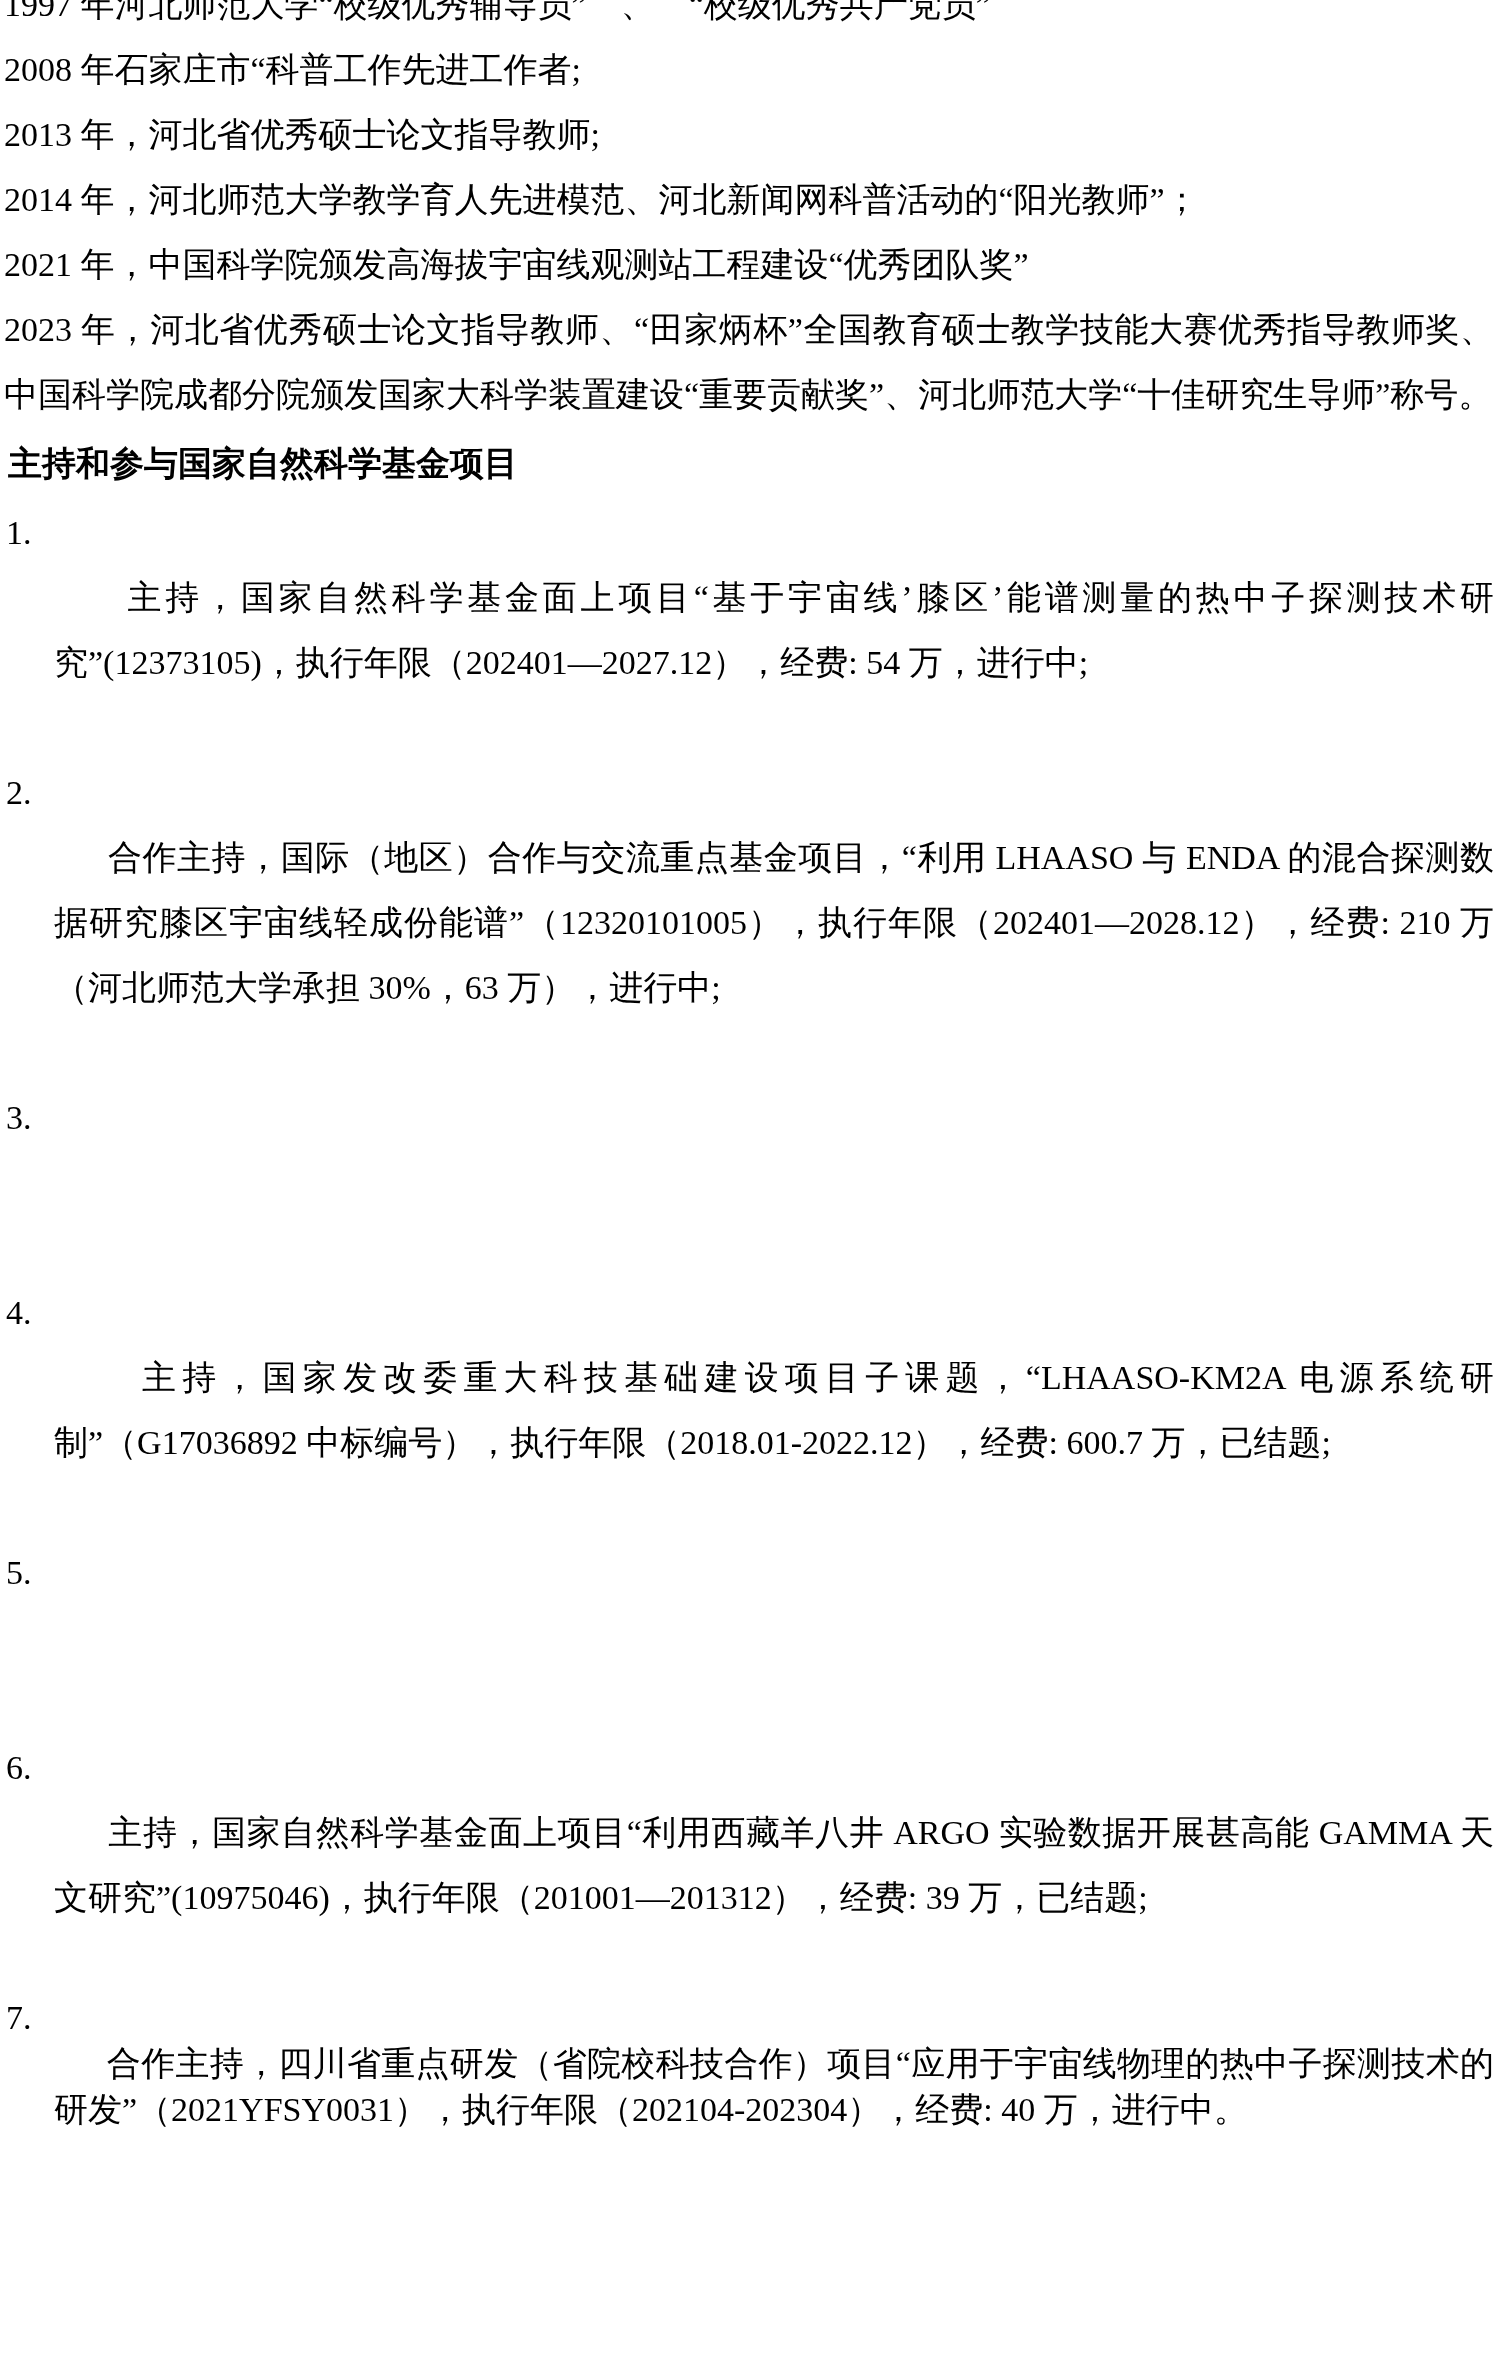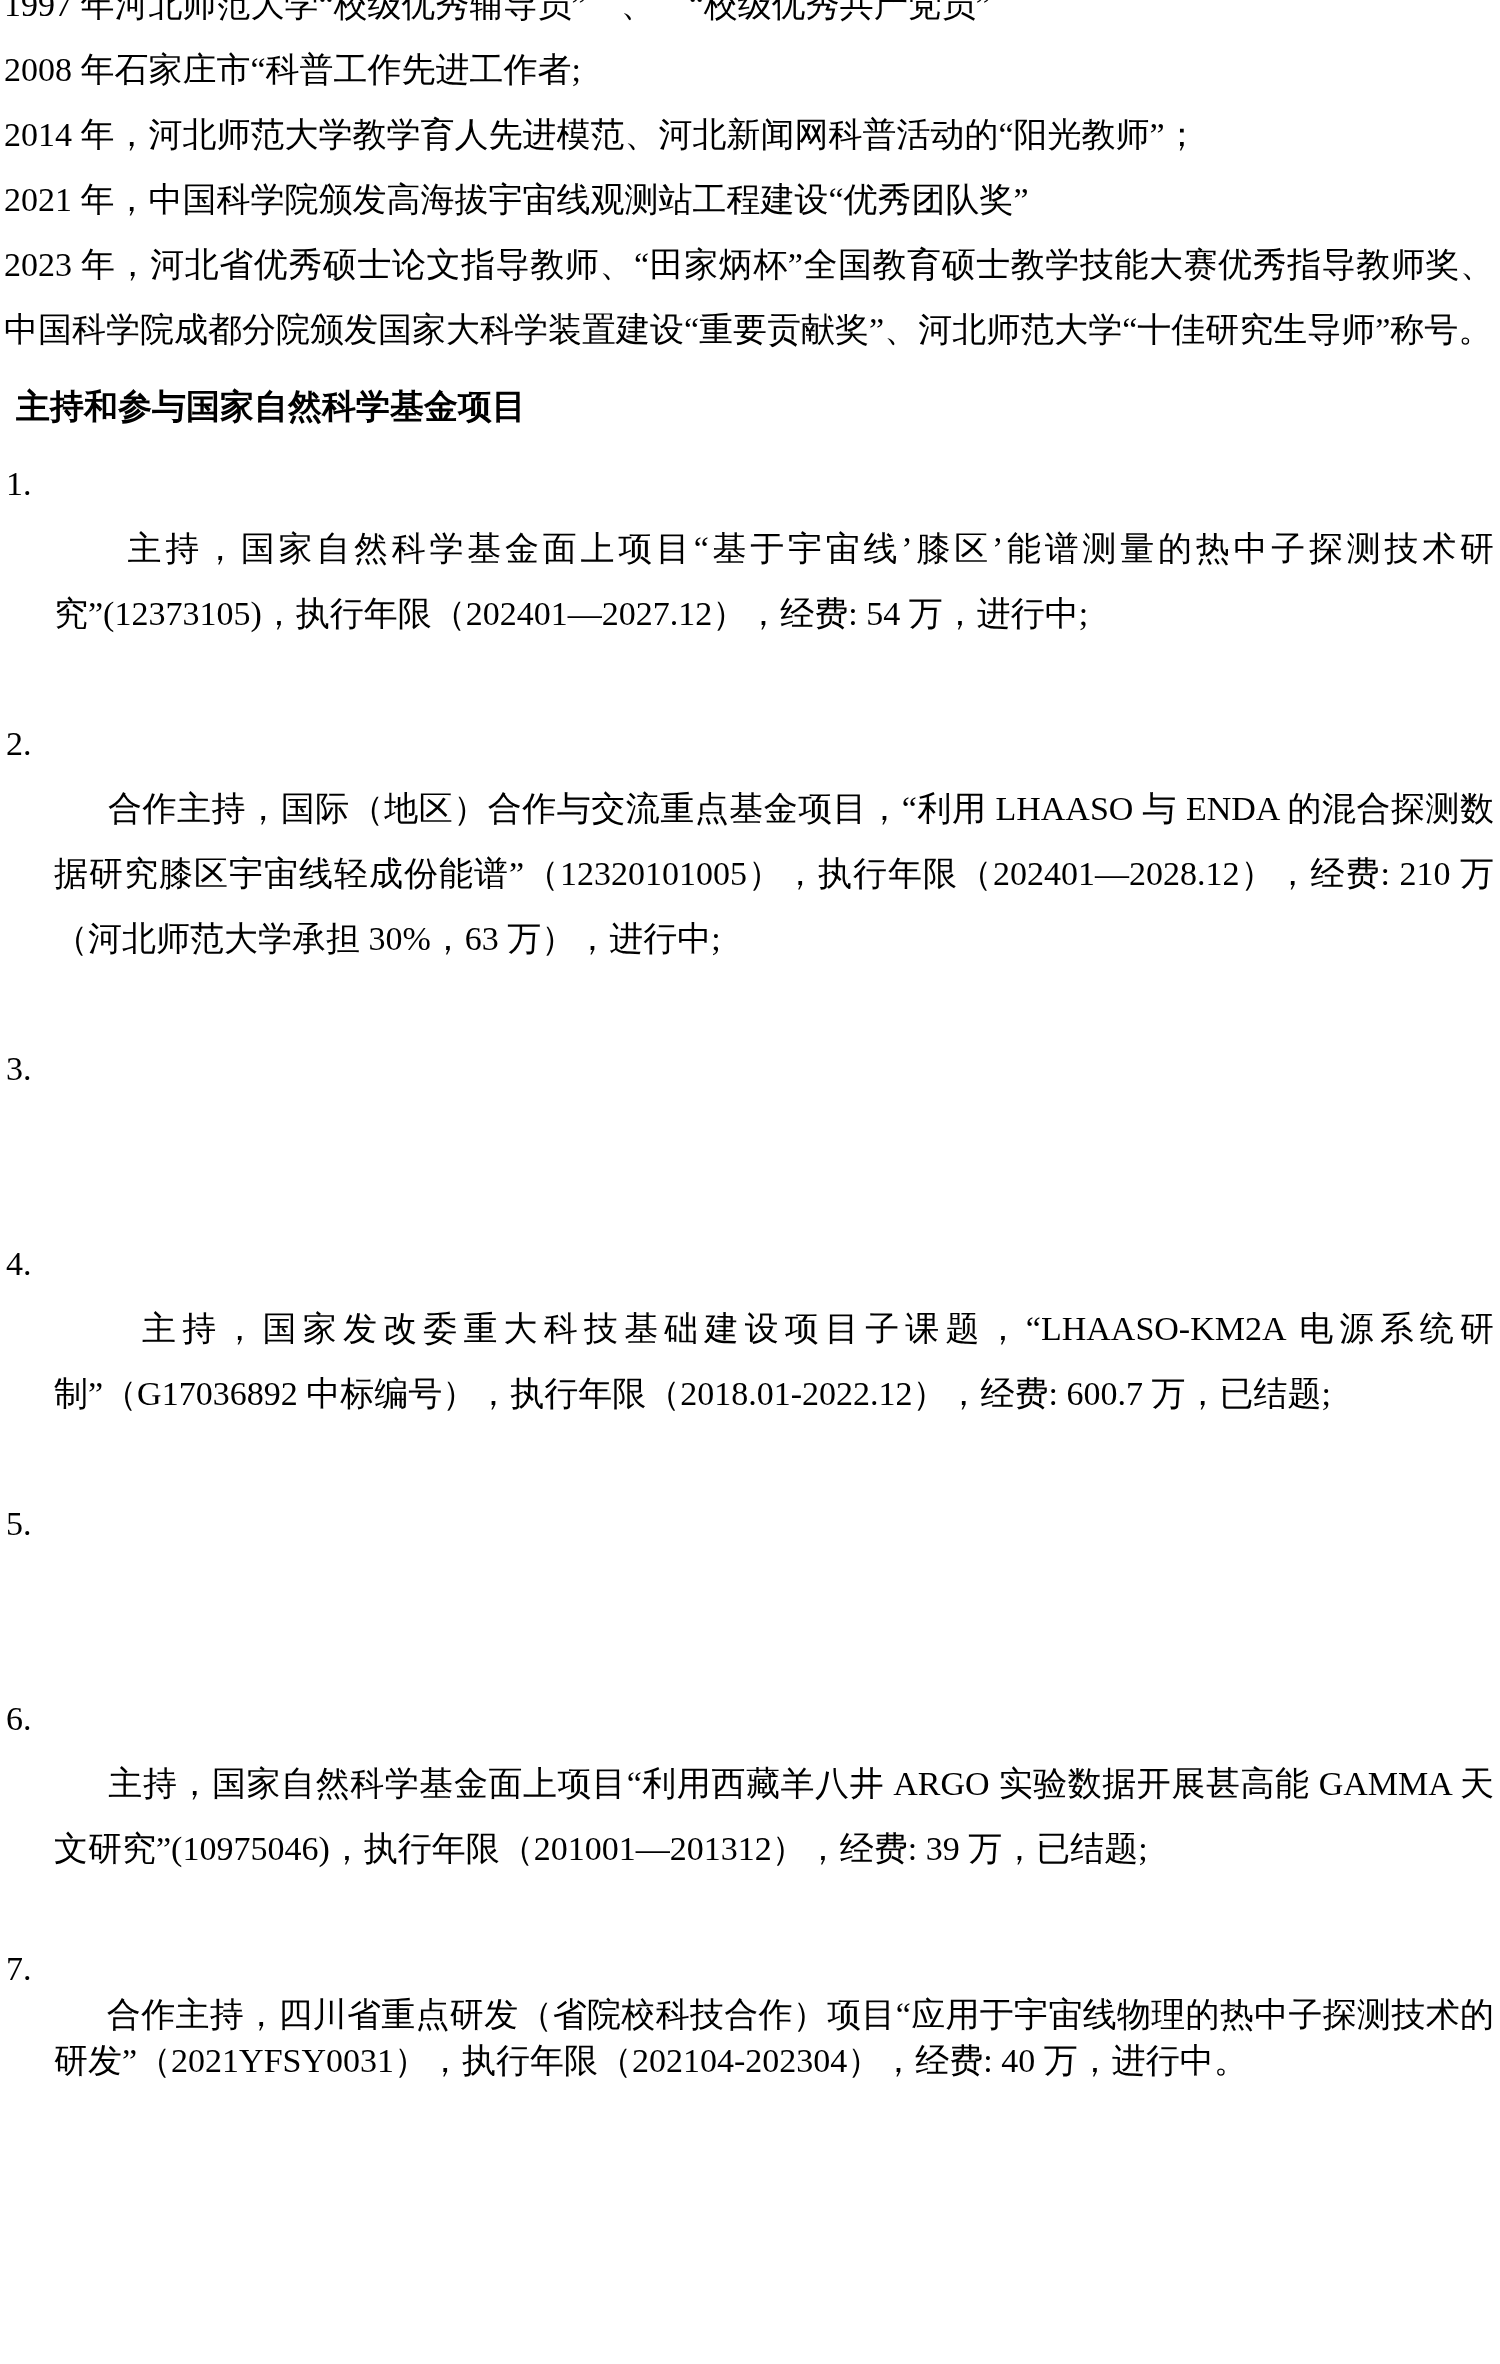--- a/index.html
+++ b/index.html
@@ -21,21 +21,21 @@
   }
   .line {
     margin: 0;
     line-height: 65px;
     white-space: pre-wrap;
   }
   .just {
     text-align: justify;
   }
   .heading {
-    margin: 12px;
+    margin: 4px;
     line-height: 65px;
     font-size: 34px;
     font-weight: bold;
     font-family: "Liberation Sans", "DejaVu Sans", sans-serif;
   }
   .li {
     position: relative;
     margin: 0;
     padding-left: 50px;
     line-height: 65px;
@@ -52,20 +52,21 @@
   }
 </style>
 </head>
 <body>
 
 <div class="page">
 
   <section>
     <p class="line">1997 年河北师范大学“校级优秀辅导员”　、　“校级优秀共产党员”</p>
     <p class="line">2008 年石家庄市“科普工作先进工作者;</p>
+    <p class="line">2013 年，河北省优秀硕士论文指导教师;</p>
     <p class="line">2014 年，河北师范大学教学育人先进模范、河北新闻网科普活动的“阳光教师”；</p>
     <p class="line">2021 年，中国科学院颁发高海拔宇宙线观测站工程建设“优秀团队奖”</p>
     <p class="line just">2023 年，河北省优秀硕士论文指导教师、“田家炳杯”全国教育硕士教学技能大赛优秀指导教师奖、中国科学院成都分院颁发国家大科学装置建设“重要贡献奖”、河北师范大学“十佳研究生导师”称号。</p>
   </section>
 
   <h3 class="heading">主持和参与国家自然科学基金项目</h3>
 
   <section>
     <p class="li">
       <span class="num">1.</span><span>主持，国家自然科学基金面上项目“基于宇宙线’膝区’能谱测量的热中子探测技术研究”(12373105)，执行年限（202401—2027.12），经费: 54 万，进行中;</span>

